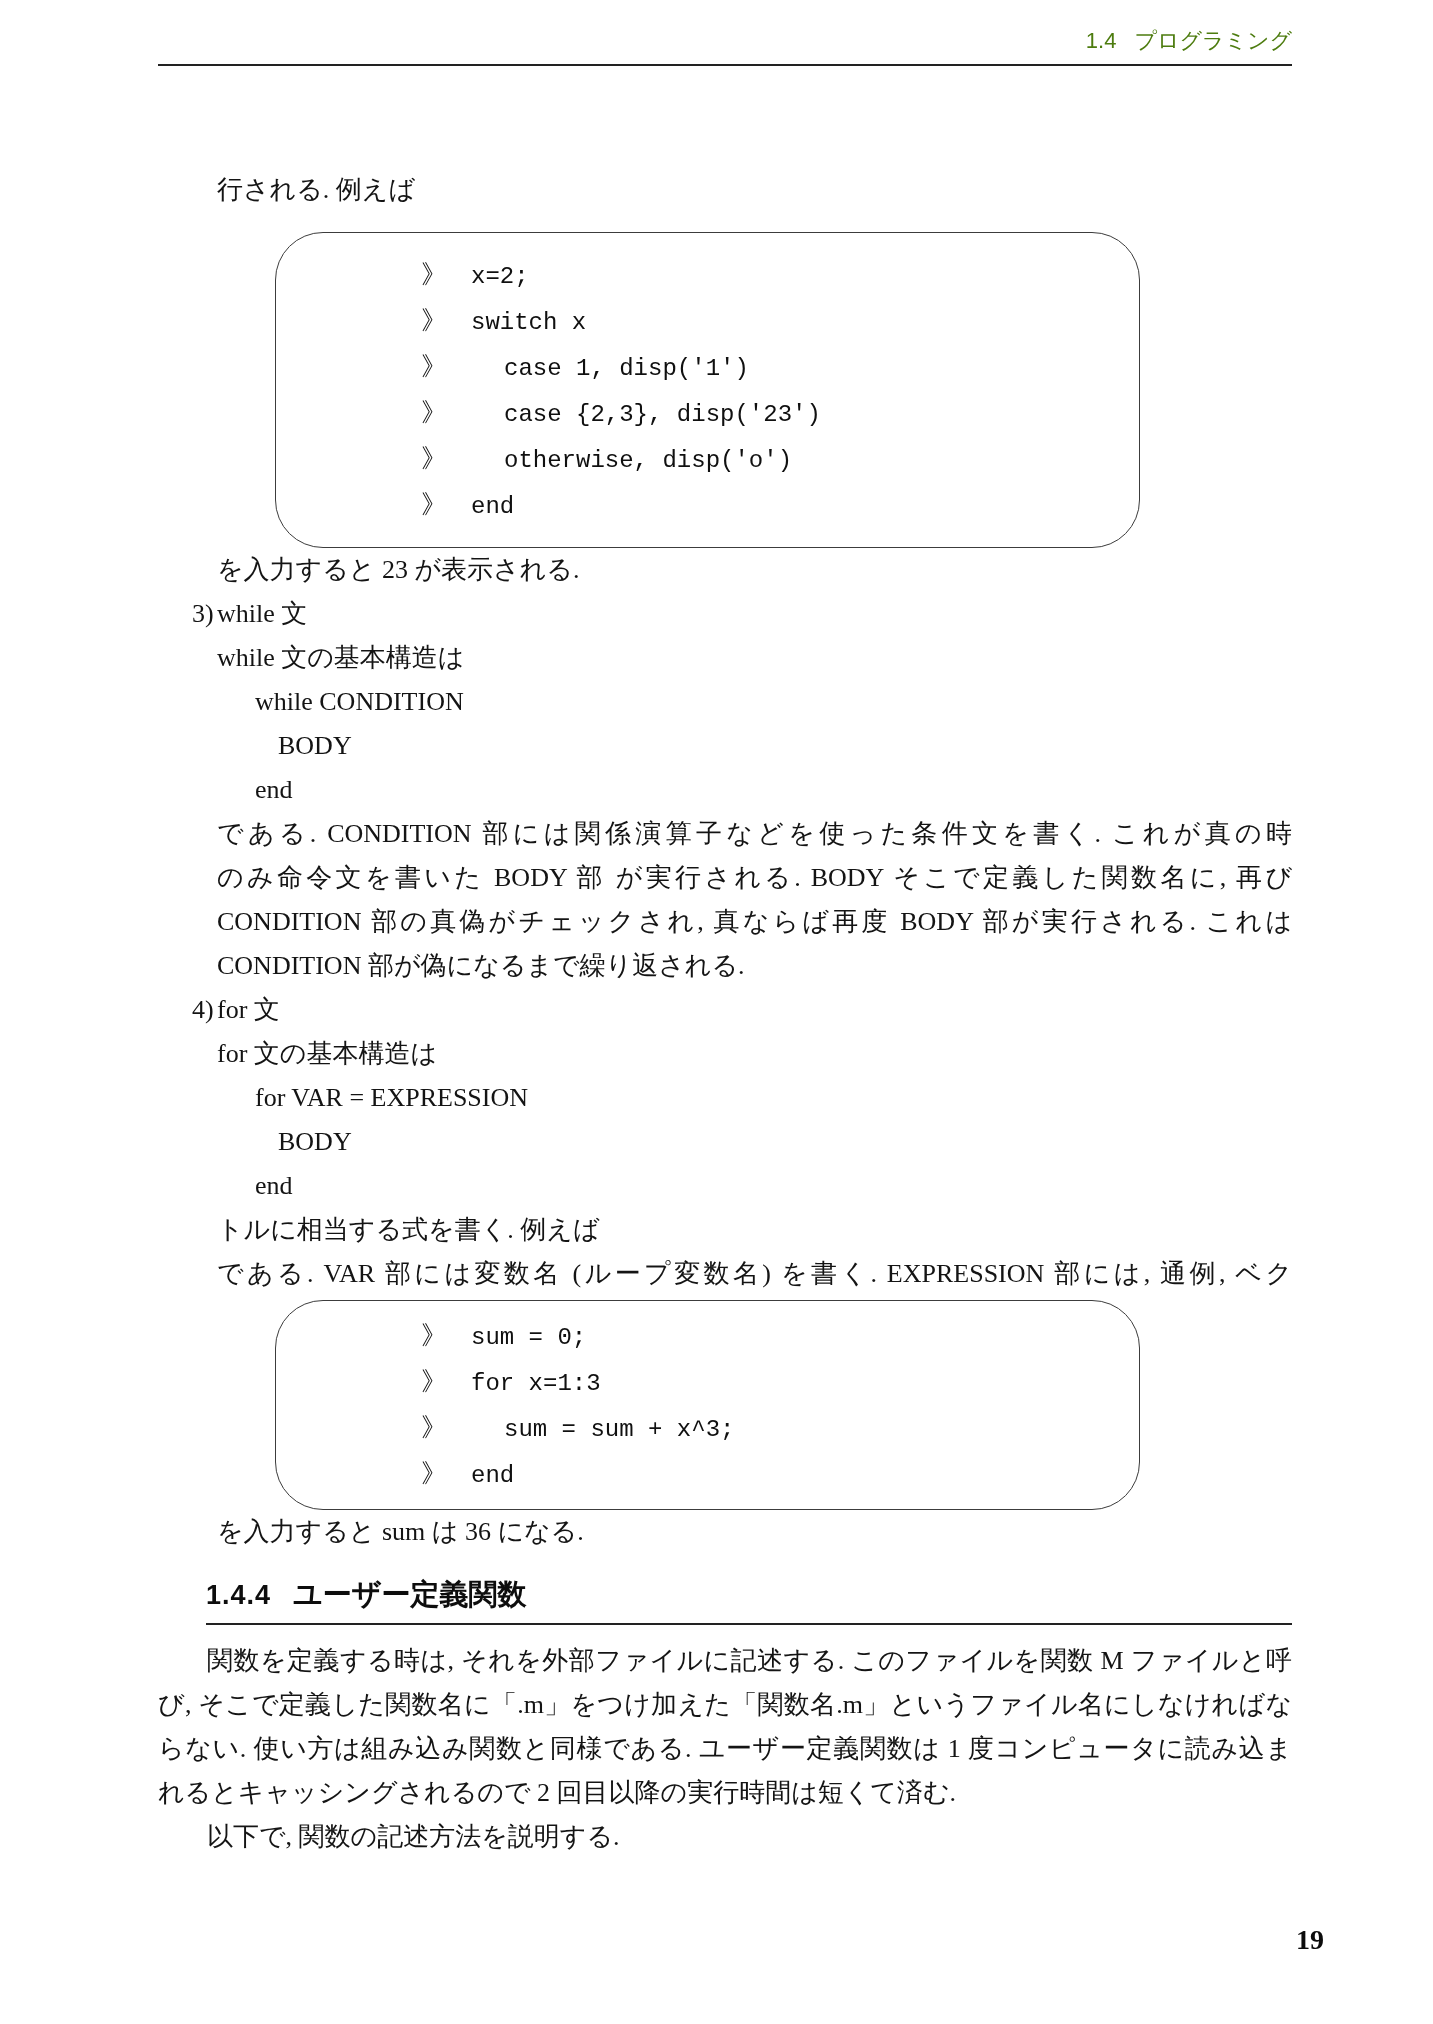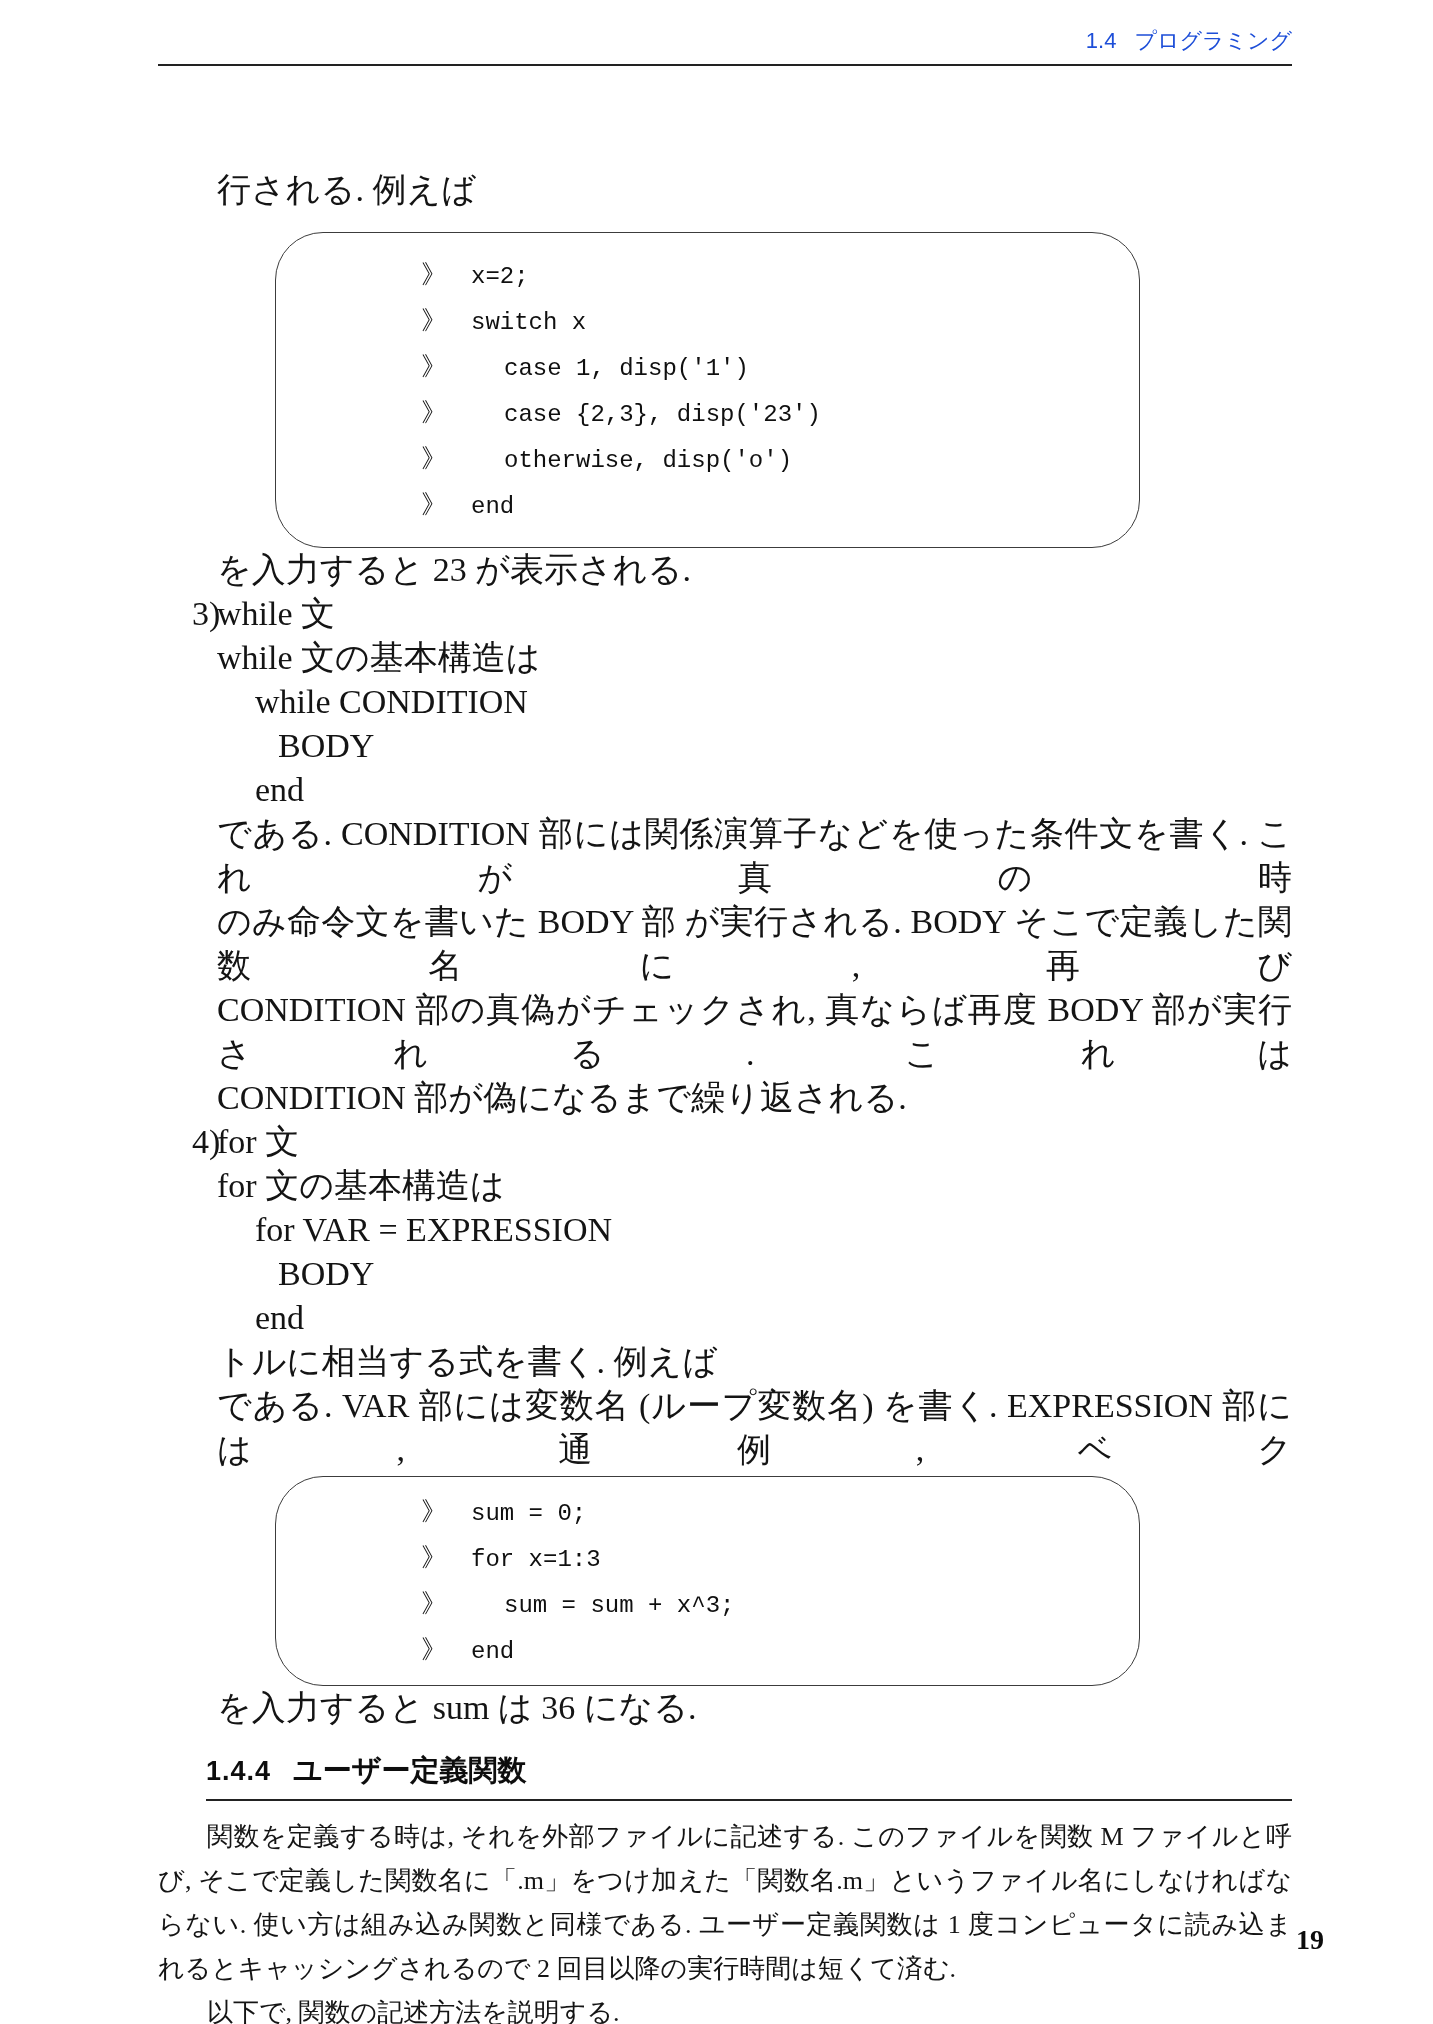--- a/index.html
+++ b/index.html
@@ -21,25 +21,25 @@
   }
   
   .running-header {
     padding-top: 24px;
     padding-bottom: 6px;
     border-bottom: 2px solid #222;
     text-align: right;
     font-family: "Liberation Sans", "DejaVu Sans", sans-serif;
     font-size: 22px;
     line-height: 34px;
-    color: #1d4ed8;
+    color: #4d7c0f;
   }
   .running-header .sec-no { margin-right: 18px; }
   
-  .tline { font-size: 34px; line-height: 44px; color: #141414; }
+  .tline { font-size: 26px; line-height: 44px; color: #141414; }
   .pad-content { padding-left: 59px; }
   .intro { margin-top: 102px; }
   
   .codebox {
     margin-top: 20px;
     margin-left: 117px;
     width: 865px;
     border: 1.6px solid #3c3c3c;
     border-radius: 48px;
     padding: 20px 20px 18px 145px;

